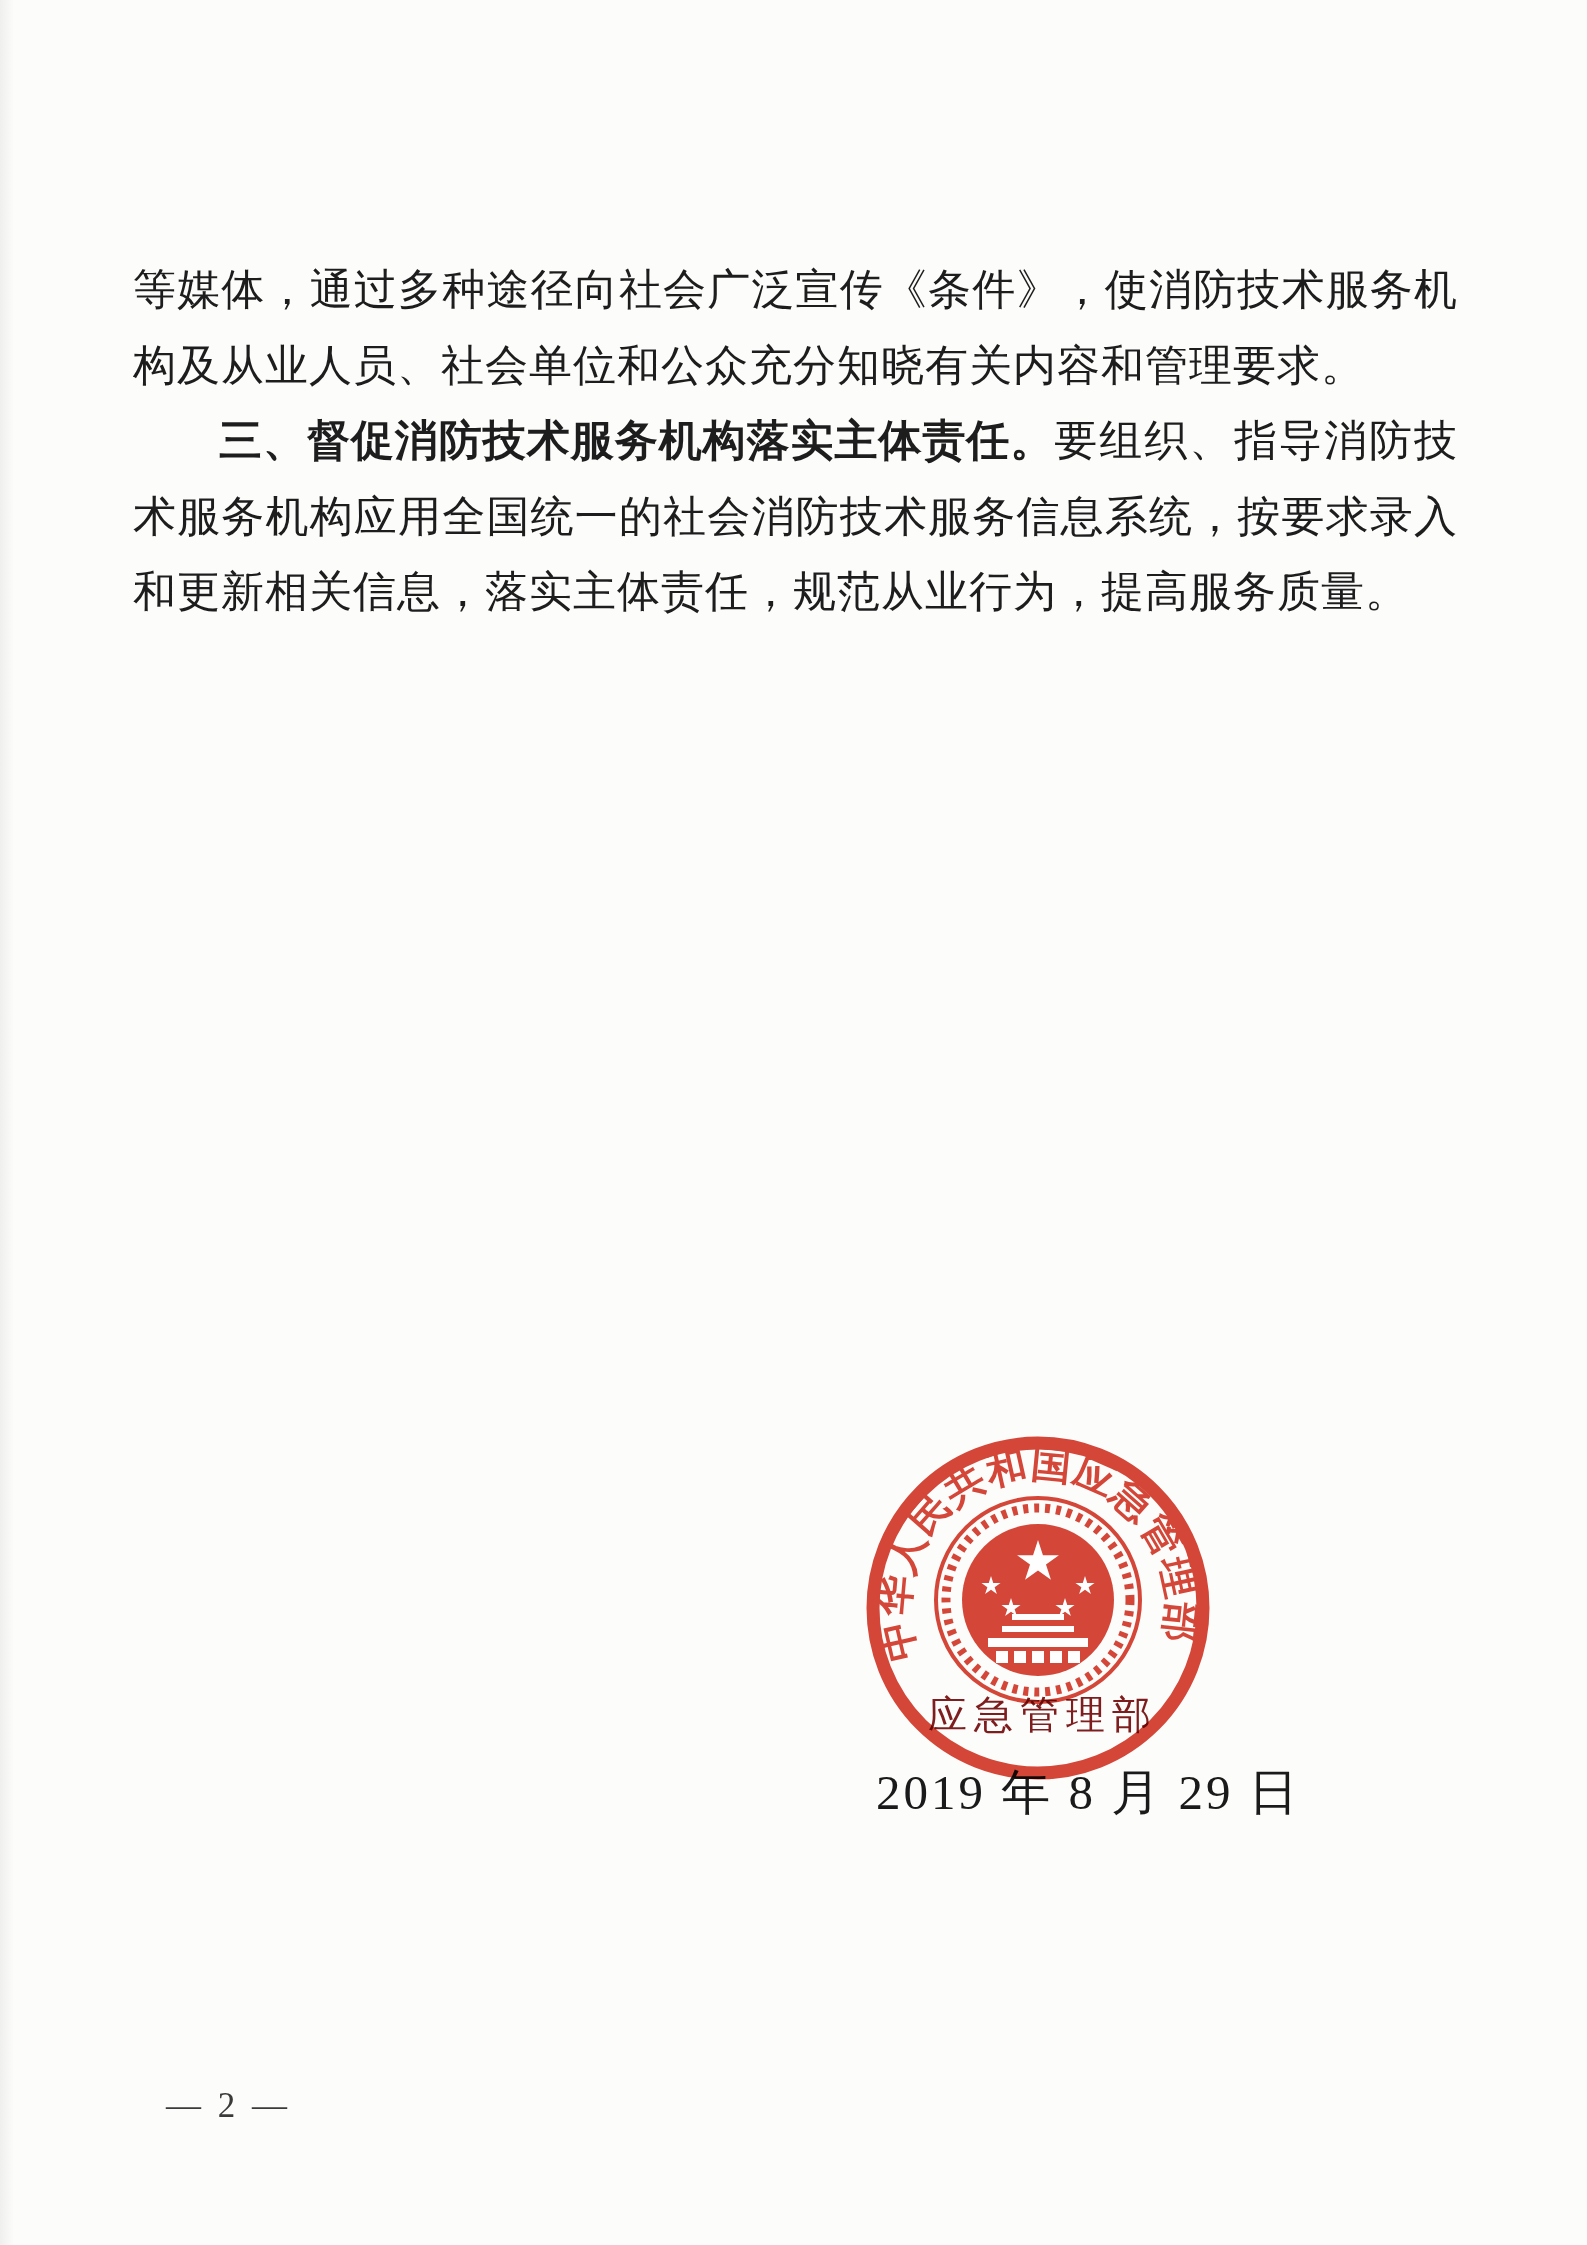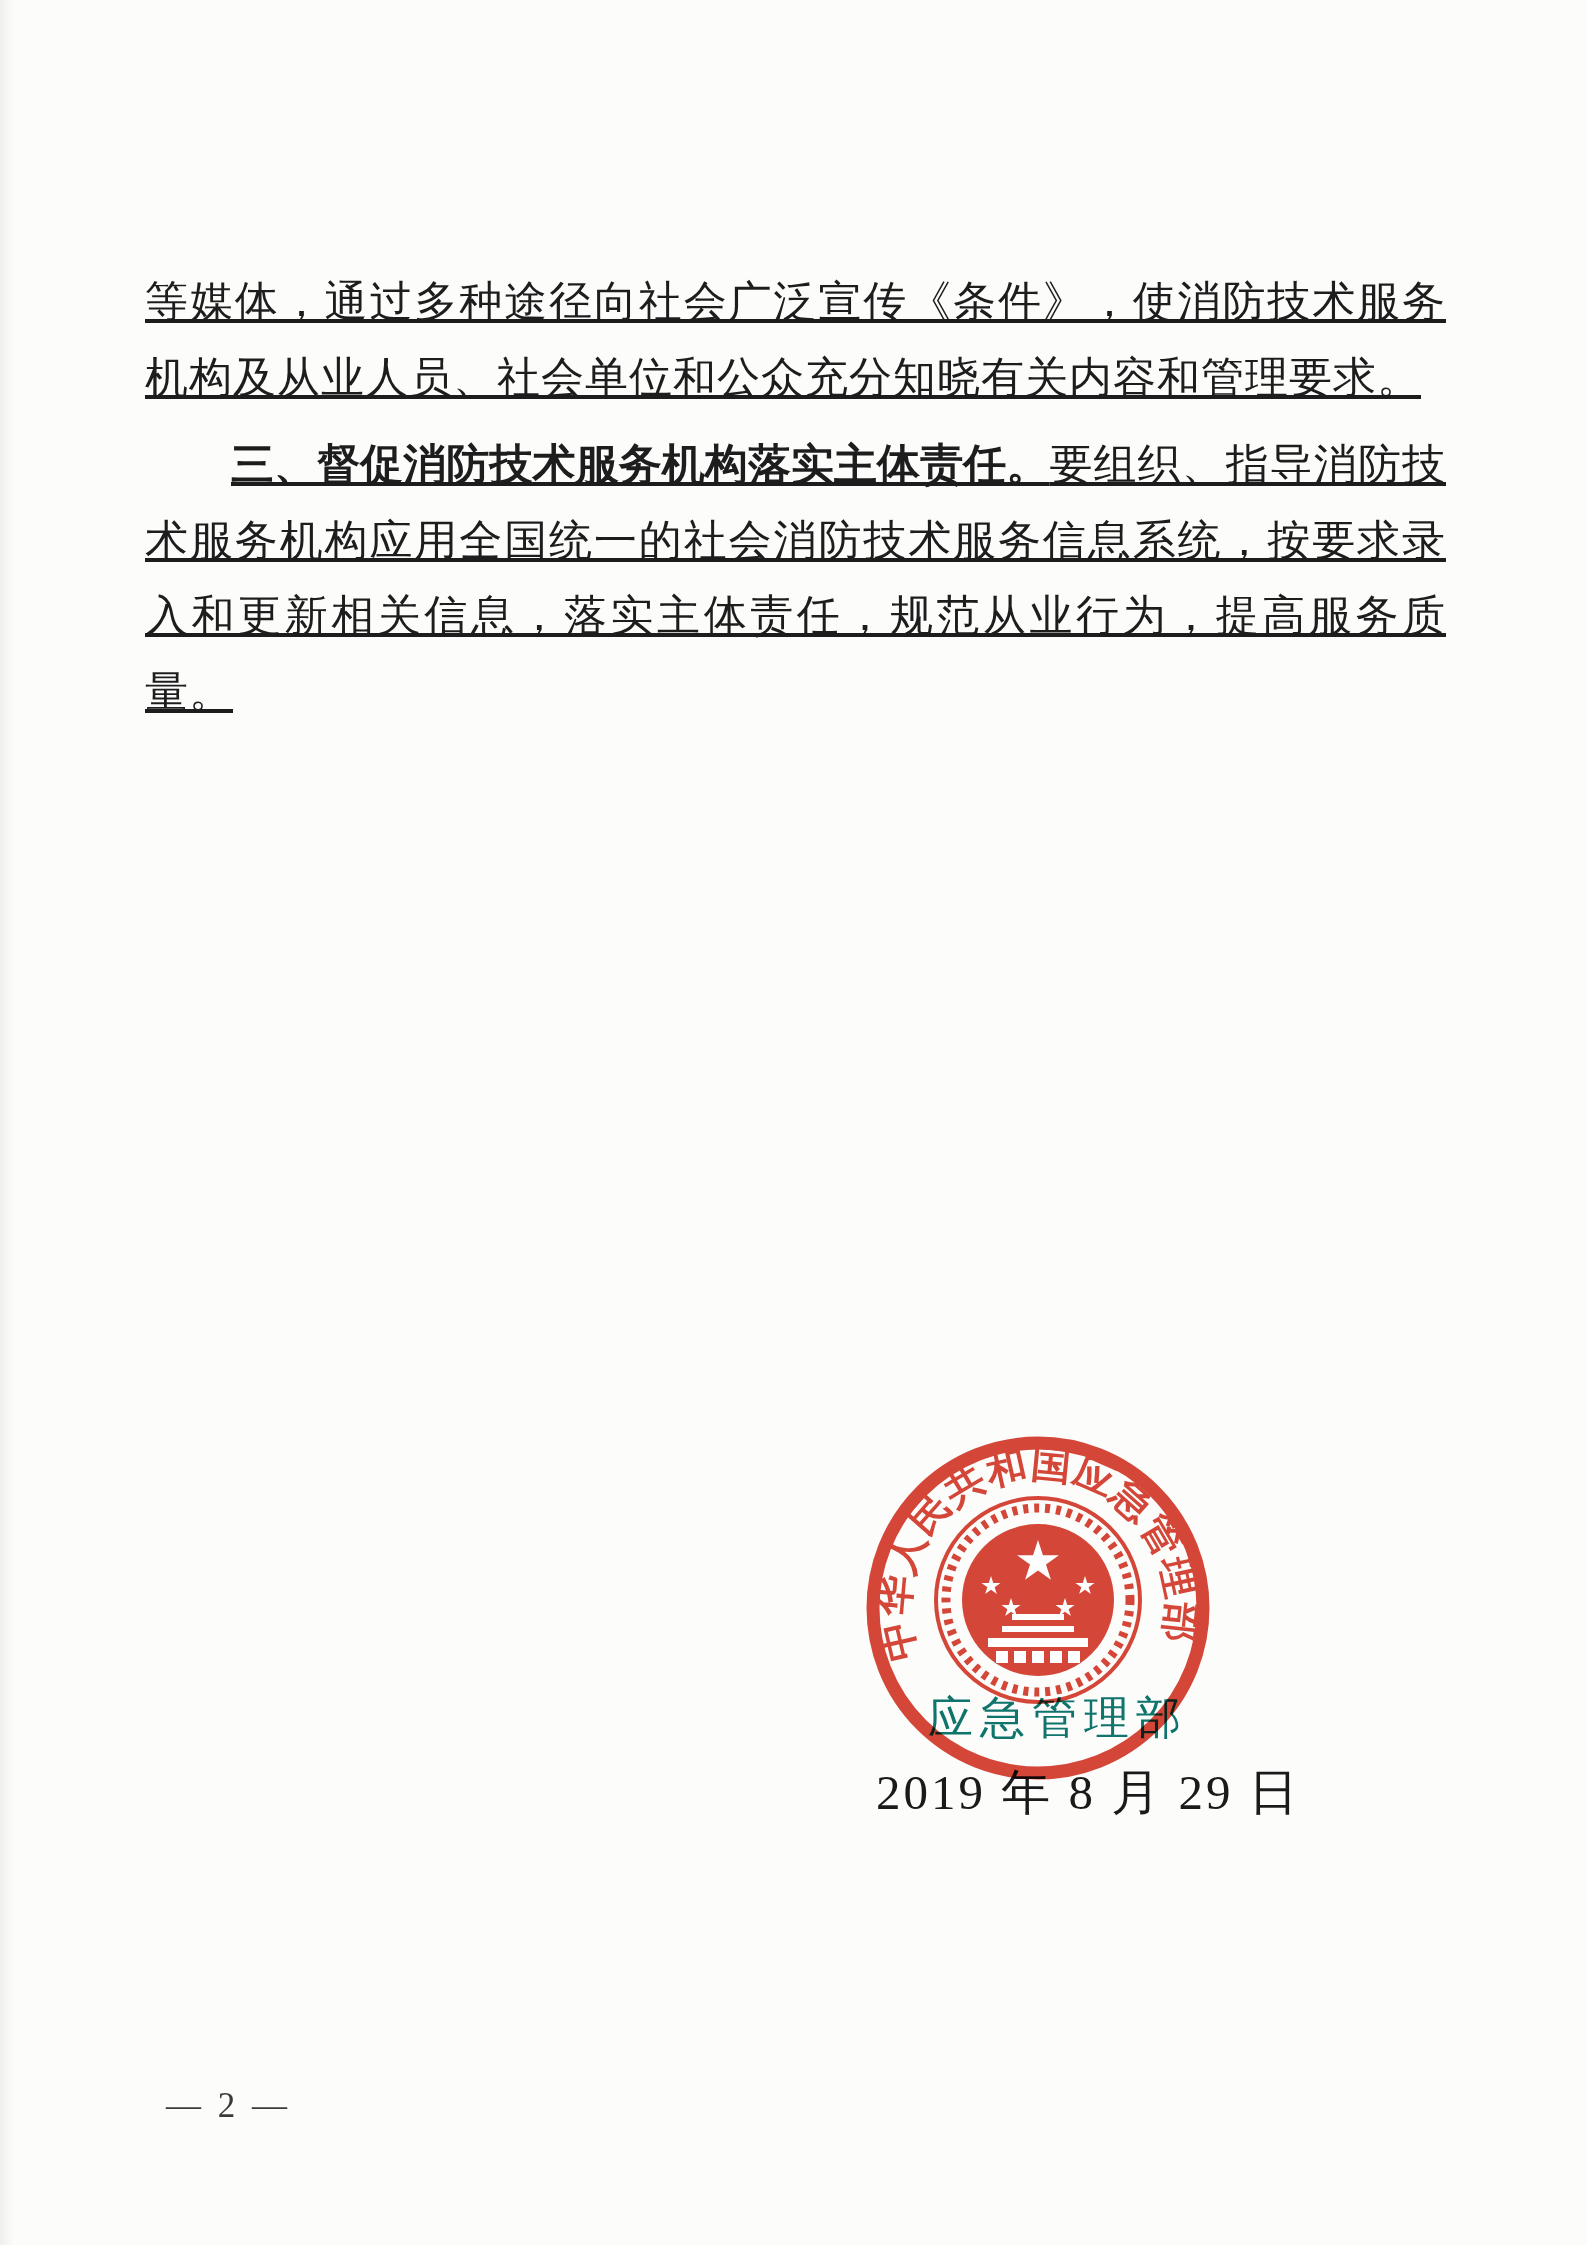--- a/index.html
+++ b/index.html
@@ -25,43 +25,43 @@
     left:133px;
     top:252px;
     width:1325px;
     font-size:43px;
     line-height:75.5px;
     color:#1d1d1d;
     text-align:justify;
     word-break:break-all;
     letter-spacing:1px;
   }
-  .para{margin:12px;text-indent:2em;text-decoration:underline;}
+  .para{margin:0;text-indent:2em;}
   .para.no-indent{text-indent:0;}
   .para .lead{
     font-family:"Liberation Sans","DejaVu Sans",sans-serif;
     font-weight:700;
     letter-spacing:0;
   }
   .seal{
     position:absolute;
     left:858px;
     top:1428px;
     width:360px;
     height:360px;
     opacity:.93;
     z-index:2;
   }
   .issuer{
     position:absolute;
     left:928px;
     top:1688px;
-    font-size:45px;
+    font-size:39px;
     letter-spacing:7px;
-    color:#0f766e;
+    color:#7f1d1d;
     z-index:3;
     mix-blend-mode:multiply;
     white-space:nowrap;
   }
   .date{
     position:absolute;
     left:876px;
     top:1760px;
     font-size:49px;
     letter-spacing:3px;

